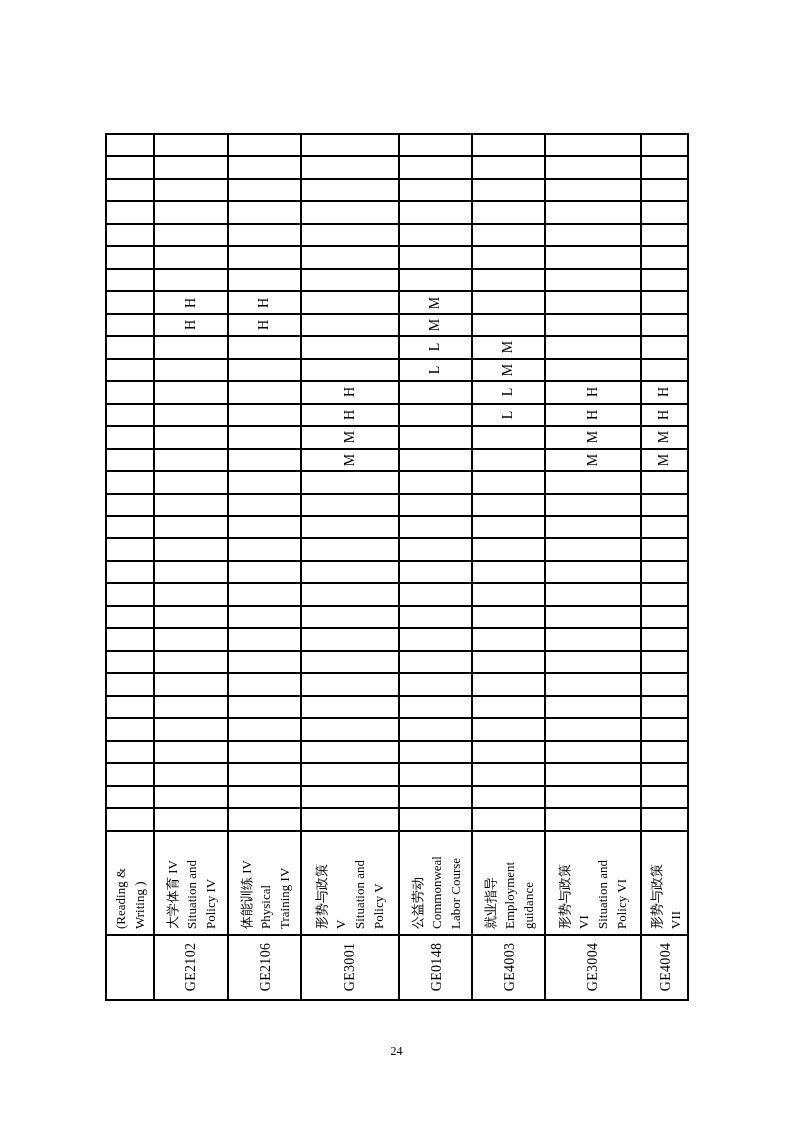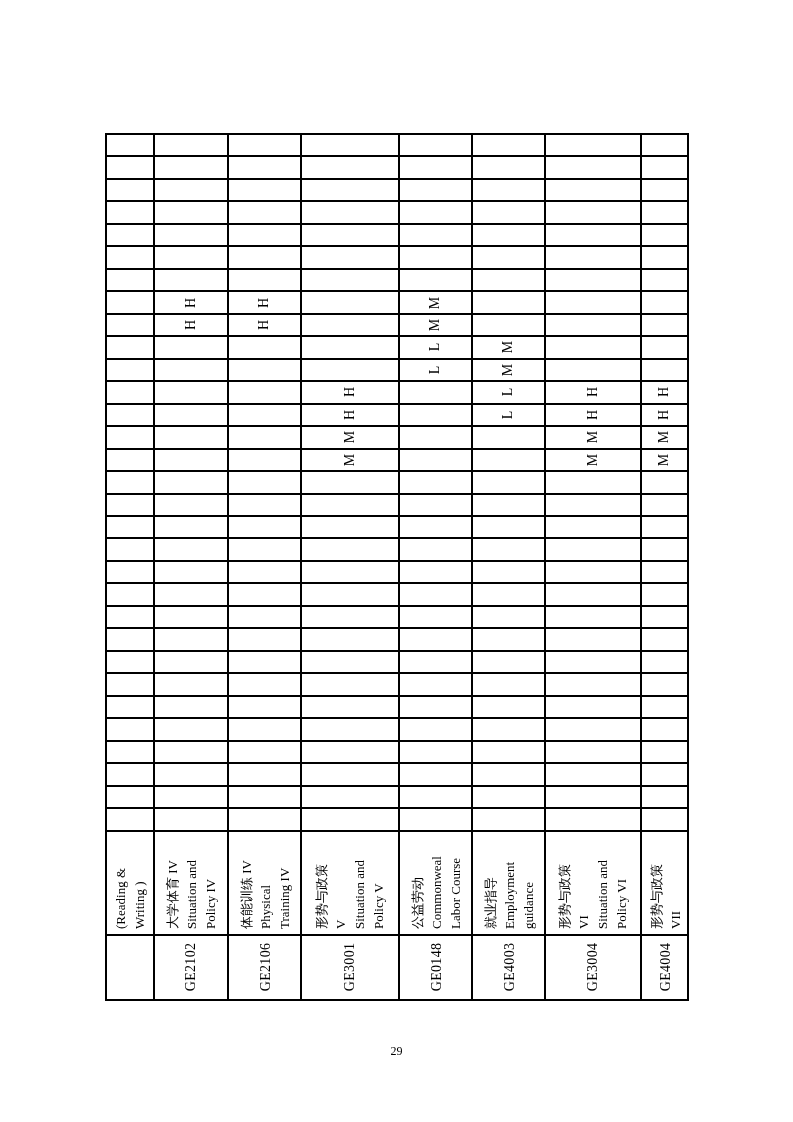--- a/index.html
+++ b/index.html
@@ -475,14 +475,14 @@
             <span class="code">GE3004</span>
           </div>
         </div>
         <div class="cell">
           <div class="codebox" style="height: 45px;">
             <span class="code">GE4004</span>
           </div>
         </div>
       </div>
   </div>
-  <div class="pagenum">29</div>
+  <div class="pagenum">24</div>
 </div>
 
 </body></html>

